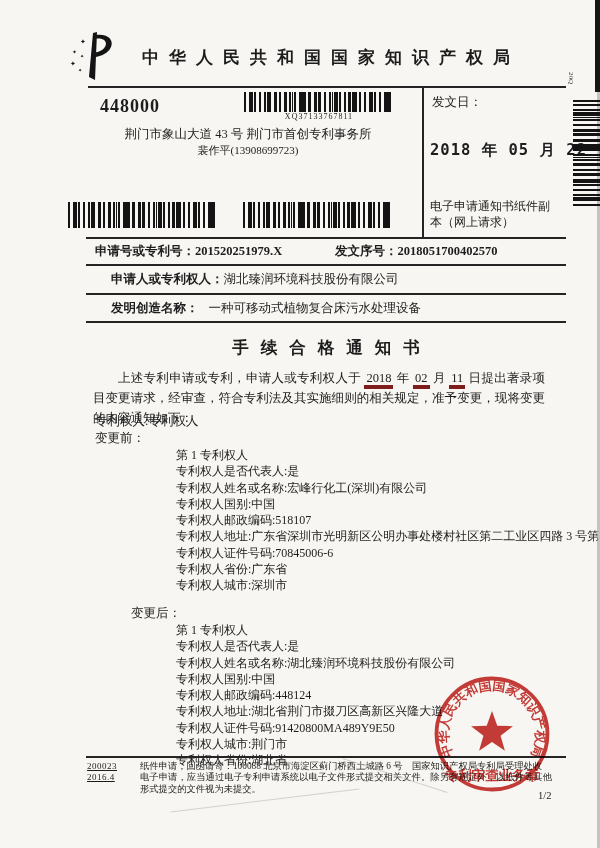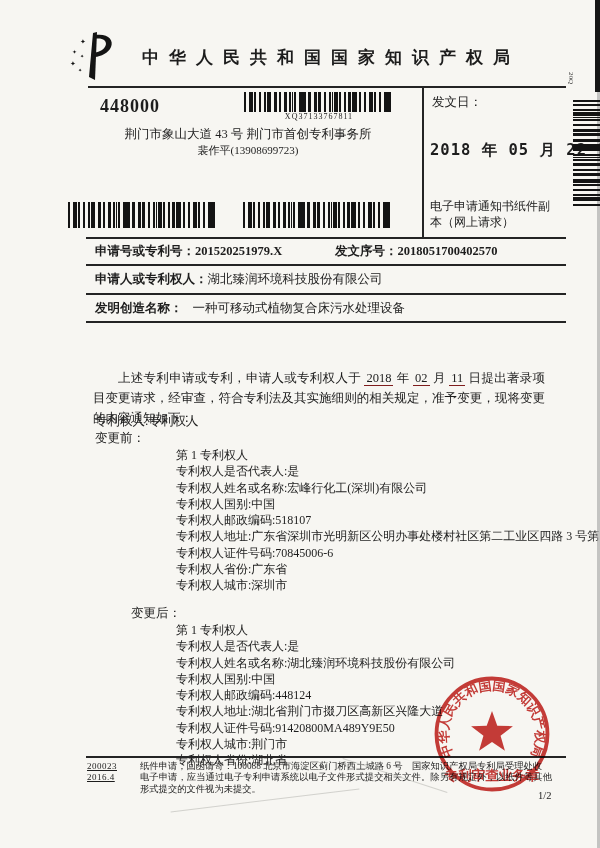--- a/index.html
+++ b/index.html
@@ -46,33 +46,33 @@
   .dispatch-label{left:432px; top:94px; font-size:12.5px;}
   .dispatch-date{
     left:430px; top:140px; font-size:15.5px; font-weight:bold; letter-spacing:1px;
     font-family:"DejaVu Sans Mono", monospace; white-space:nowrap;
   }
   .copy-note{left:430px; top:200px; width:130px; font-size:12px; line-height:15.5px;font-family:Liberation Mono, monospace;}
 
   
   .frow{position:absolute; font-size:12.5px; white-space:nowrap;}
   .frow b{font-weight:bold;margin-top:21px;}
-  .lbl{font-weight:bold;}
+  .lbl{font-weight:bold;margin-left:16px;}
 
   
   .notice-title{
     left:86px; top:337px; width:480px; text-align:center;
     font-family:"Liberation Sans", sans-serif; font-weight:bold;
     font-size:16.5px; letter-spacing:12px; text-indent:12px; white-space:nowrap;
   }
   .body-para{
     left:93px; top:368px; width:452px; font-size:12.5px; line-height:20px;
     text-align:justify; text-indent:2em;
   }
-  .u{border-bottom:1px solid #7f1d1d; padding:0 2px;}
+  .u{border-bottom:4px solid #7f1d1d; padding:0 2px;}
 
   .line12{font-size:12.5px; white-space:nowrap;}
   .detail-block{position:absolute; font-size:12px; line-height:16.3px; white-space:nowrap;}
 
   
   .form-ref{left:87px; font-size:9px; letter-spacing:.5px;text-decoration:underline;}
   .footer-text{
     left:140px; top:761px; width:412px; font-size:9.3px; line-height:11.4px; text-align:justify;
   }
   .pageno{left:538px; top:790px; font-size:10.5px;}
@@ -133,20 +133,21 @@
   <div class="frow" style="left:335px; top:243px;">
     <b>发文序号：</b><b>2018051700402570</b>
   </div>
   <div class="frow" style="left:95px; top:271px;">
     <span class="lbl">申请人或专利权人：</span><span>湖北臻润环境科技股份有限公司</span>
   </div>
   <div class="frow" style="left:95px; top:300px;">
     <span class="lbl" style="margin-right:10px;">发明创造名称：</span><span>一种可移动式植物复合床污水处理设备</span>
   </div>
 
+  <div class="abs notice-title">手续合格通知书</div>
   <div class="abs body-para"><span>上述专利申请或专利，申请人或专利权人于 </span><span class="u">2018</span><span> 年 </span><span class="u">02</span><span> 月 </span><span class="u">11</span><span> 日提出著录项目变更请求，经审查，符合专利法及其实施细则的相关规定，准予变更，现将变更的内容通知如下：</span></div>
 
   <div class="abs line12" style="left:95px; top:413px;">专利权人:专利权人</div>
   <div class="abs line12" style="left:95px; top:430px;">变更前：</div>
 
   <div class="detail-block" style="left:176px; top:447px;">
     <div>第 1 专利权人</div>
     <div>专利权人是否代表人:是</div>
     <div>专利权人姓名或名称:宏峰行化工(深圳)有限公司</div>
     <div>专利权人国别:中国</div>

